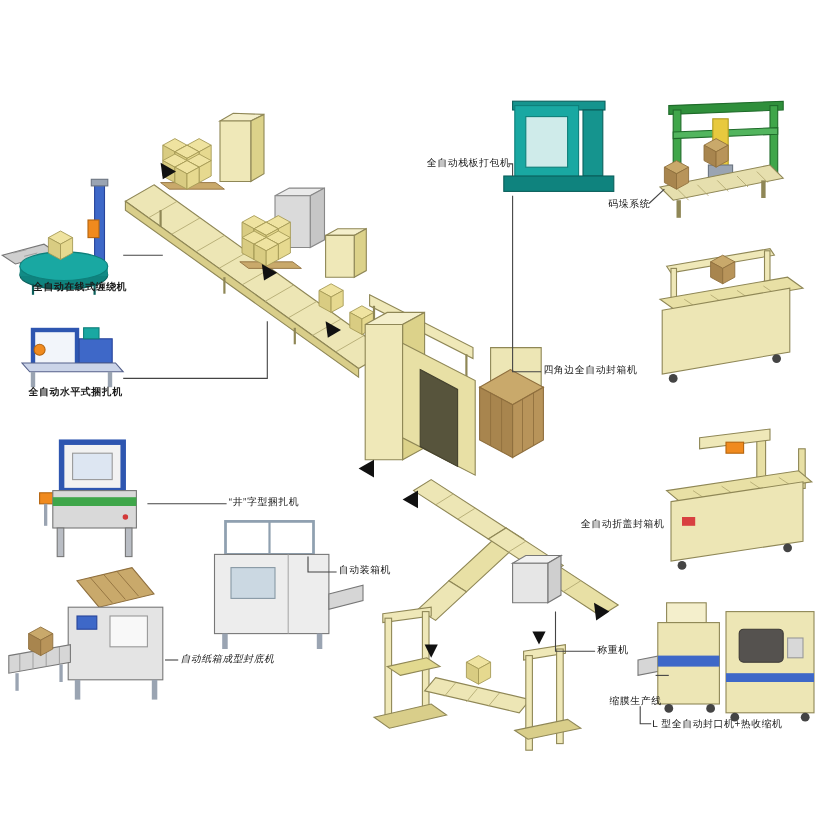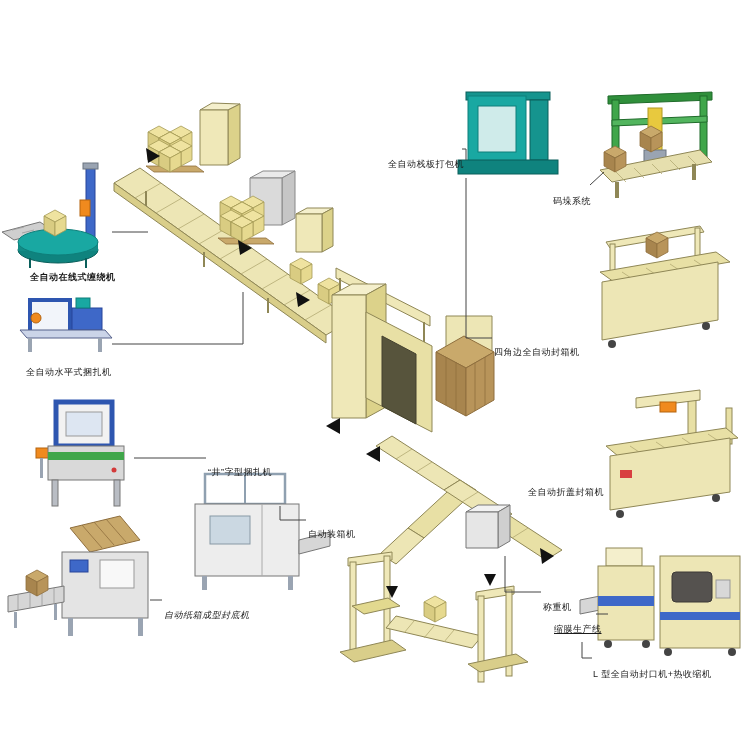--- a/index.html
+++ b/index.html
@@ -4,21 +4,21 @@
 <style>
   html,body{margin:0;padding:0;background:#ffffff;}
   .stage{
     position:relative;width:750px;height:750px;background:#ffffff;
     margin:0 auto;overflow:hidden;
     font-family:"Liberation Sans", sans-serif;
   }
   .stage svg{position:absolute;left:0;top:0;}
   .lbl{
     position:absolute;font-size:9px;line-height:1.1;color:#1a1a1a;
-    white-space:nowrap;letter-spacing:0.5px;margin-top:16px;
+    white-space:nowrap;letter-spacing:0.5px;
   }
 </style>
 </head>
 <body>
 
 <div class="stage">
 
 <svg width="750" height="750" viewBox="0 0 750 750">
   <defs>
     <g id="cube">
@@ -341,23 +341,23 @@
     <polyline points="162,600 150,600"></polyline>
     <polyline points="541,592 505,592 505,556"></polyline>
     <polyline points="596,614 608,614"></polyline>
     <polyline points="592,658 582,658 582,642"></polyline>
   </g>
 </svg>
 
 <div class="lbl" style="left:388px;top:144px;">全自动栈板打包机</div>
 <div class="lbl" style="left:553px;top:181px;">码垛系统</div>
 <div class="lbl" style="left:30px;top:257px;font-weight:bold;">全自动在线式缠绕机</div>
-<div class="lbl" style="left:26px;top:352px;">全自动水平式捆扎机</div>
+<div class="lbl" style="left:26px;top:352px;font-weight:bold;">全自动水平式捆扎机</div>
 <div class="lbl" style="left:208px;top:452px;">“井”字型捆扎机</div>
 <div class="lbl" style="left:494px;top:332px;">四角边全自动封箱机</div>
 <div class="lbl" style="left:528px;top:472px;">全自动折盖封箱机</div>
 <div class="lbl" style="left:308px;top:514px;">自动装箱机</div>
 <div class="lbl" style="left:164px;top:595px;font-style:italic;">自动纸箱成型封底机</div>
 <div class="lbl" style="left:543px;top:587px;">称重机</div>
-<div class="lbl" style="left:554px;top:609px;text-decoration:underline;">缩膜生产线</div>
+<div class="lbl" style="left:554px;top:633px;">缩膜生产线</div>
 <div class="lbl" style="left:593px;top:654px;">L 型全自动封口机+热收缩机</div>
 
 </div>
 
 </body></html>

